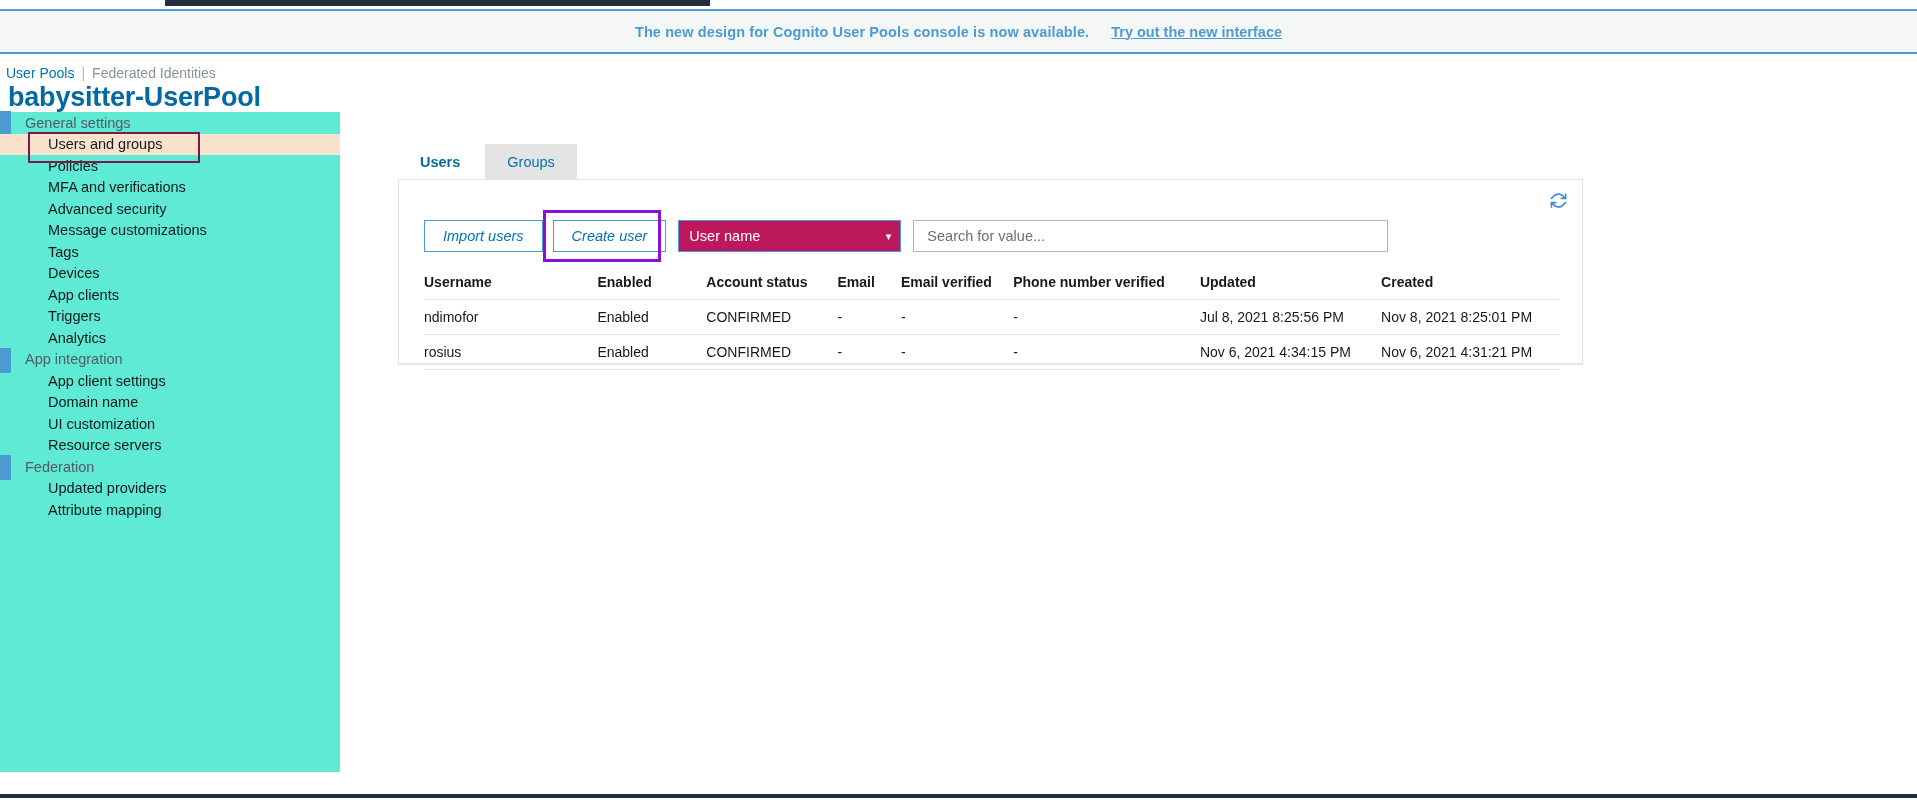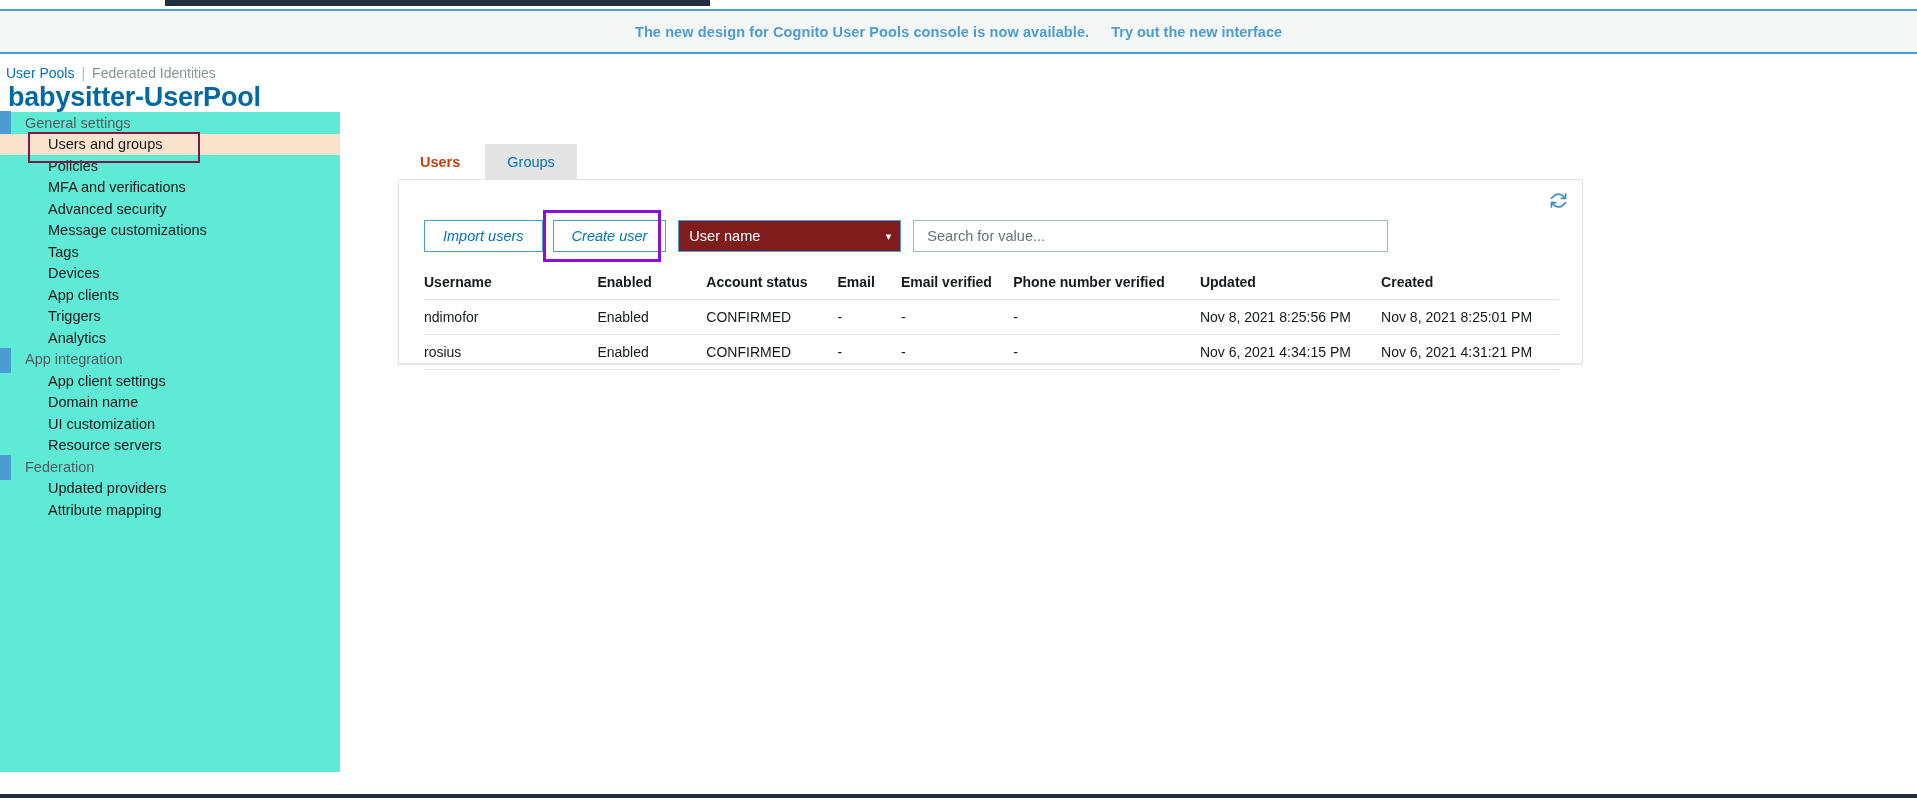--- a/index.html
+++ b/index.html
@@ -32,21 +32,21 @@
     background: #f5f7f7;
     border-top: 2px solid #4b9cd3;
     border-bottom: 2px solid #4b9cd3;
     display: flex; align-items: center; justify-content: center;
   }
   .banner-text {
     font-size: 14.5px; color: #4b9cd3; letter-spacing: .1px; font-weight: bold;
   }
   .banner-link {
     font-size: 14.5px; color: #4b9cd3; font-weight: bold;
-    margin-left: 22px; cursor: pointer;
+    text-decoration: underline; margin-left: 22px; cursor: pointer;
   }
 
   
   .crumbs {
     position: absolute; left: 6px; top: 64px;
     display: flex; align-items: center; height: 18px;
     font-size: 14px;
   }
   .crumb-link { color: #0073bb; cursor: pointer; }
   .crumb-sep { color: #aab7b8; margin: 0 7px; }
@@ -103,21 +103,21 @@
   .tabstrip {
     position: absolute; left: 58px; top: 32px;
     display: flex; align-items: flex-end; height: 35px;
   }
   .tab {
     height: 35px; padding: 0 22px;
     display: flex; align-items: center; justify-content: center;
     font-size: 14.5px; cursor: pointer;
   }
   .tab.active {
-    background: #ffffff; color: #c2410c; font-weight: bold;
+    background: #ffffff; color: #0369a1; font-weight: bold;
   }
   .tab.inactive {
     background: #e4e4e4; color: #0073bb; font-weight: normal;
     margin-left: 3px;
   }
 
   .panel {
     position: absolute; left: 58px; top: 67px;
     width: 1185px; height: 185px;
     background: #ffffff;
@@ -144,21 +144,21 @@
   .btn-wrap { position: relative; }
   .btn-highlight {
     position: absolute; left: -10px; top: -10px;
     width: 118px; height: 52px;
     border: 3px solid #8b0fd6;
     pointer-events: none;
   }
   .select {
     margin-left: 12px;
     height: 32px; width: 223px;
-    background: #7f1d1d; border: 1px solid #4b9cd3;
+    background: #be185d; border: 1px solid #4b9cd3;
     display: flex; align-items: center;
     padding: 12px 10px;
     color: #ffffff; font-size: 14.5px; cursor: pointer;
     position: relative;
   }
   .select .chev {
     position: absolute; right: 9px; top: 50%;
     transform: translateY(-50%);
     font-size: 11px; color: #ffffff;
   }
@@ -360,21 +360,21 @@
         </tr>
       </thead>
       <tbody>
         <tr>
           <td class="user-link">ndimofor</td>
           <td>Enabled</td>
           <td>CONFIRMED</td>
           <td>-</td>
           <td>-</td>
           <td>-</td>
-          <td>Nov 8, 2021 8:25:56 PM</td>
+          <td>Jul 8, 2021 8:25:56 PM</td>
           <td>Nov 8, 2021 8:25:01 PM</td>
         </tr>
         <tr>
           <td class="user-link">rosius</td>
           <td>Enabled</td>
           <td>CONFIRMED</td>
           <td>-</td>
           <td>-</td>
           <td>-</td>
           <td>Nov 6, 2021 4:34:15 PM</td>

